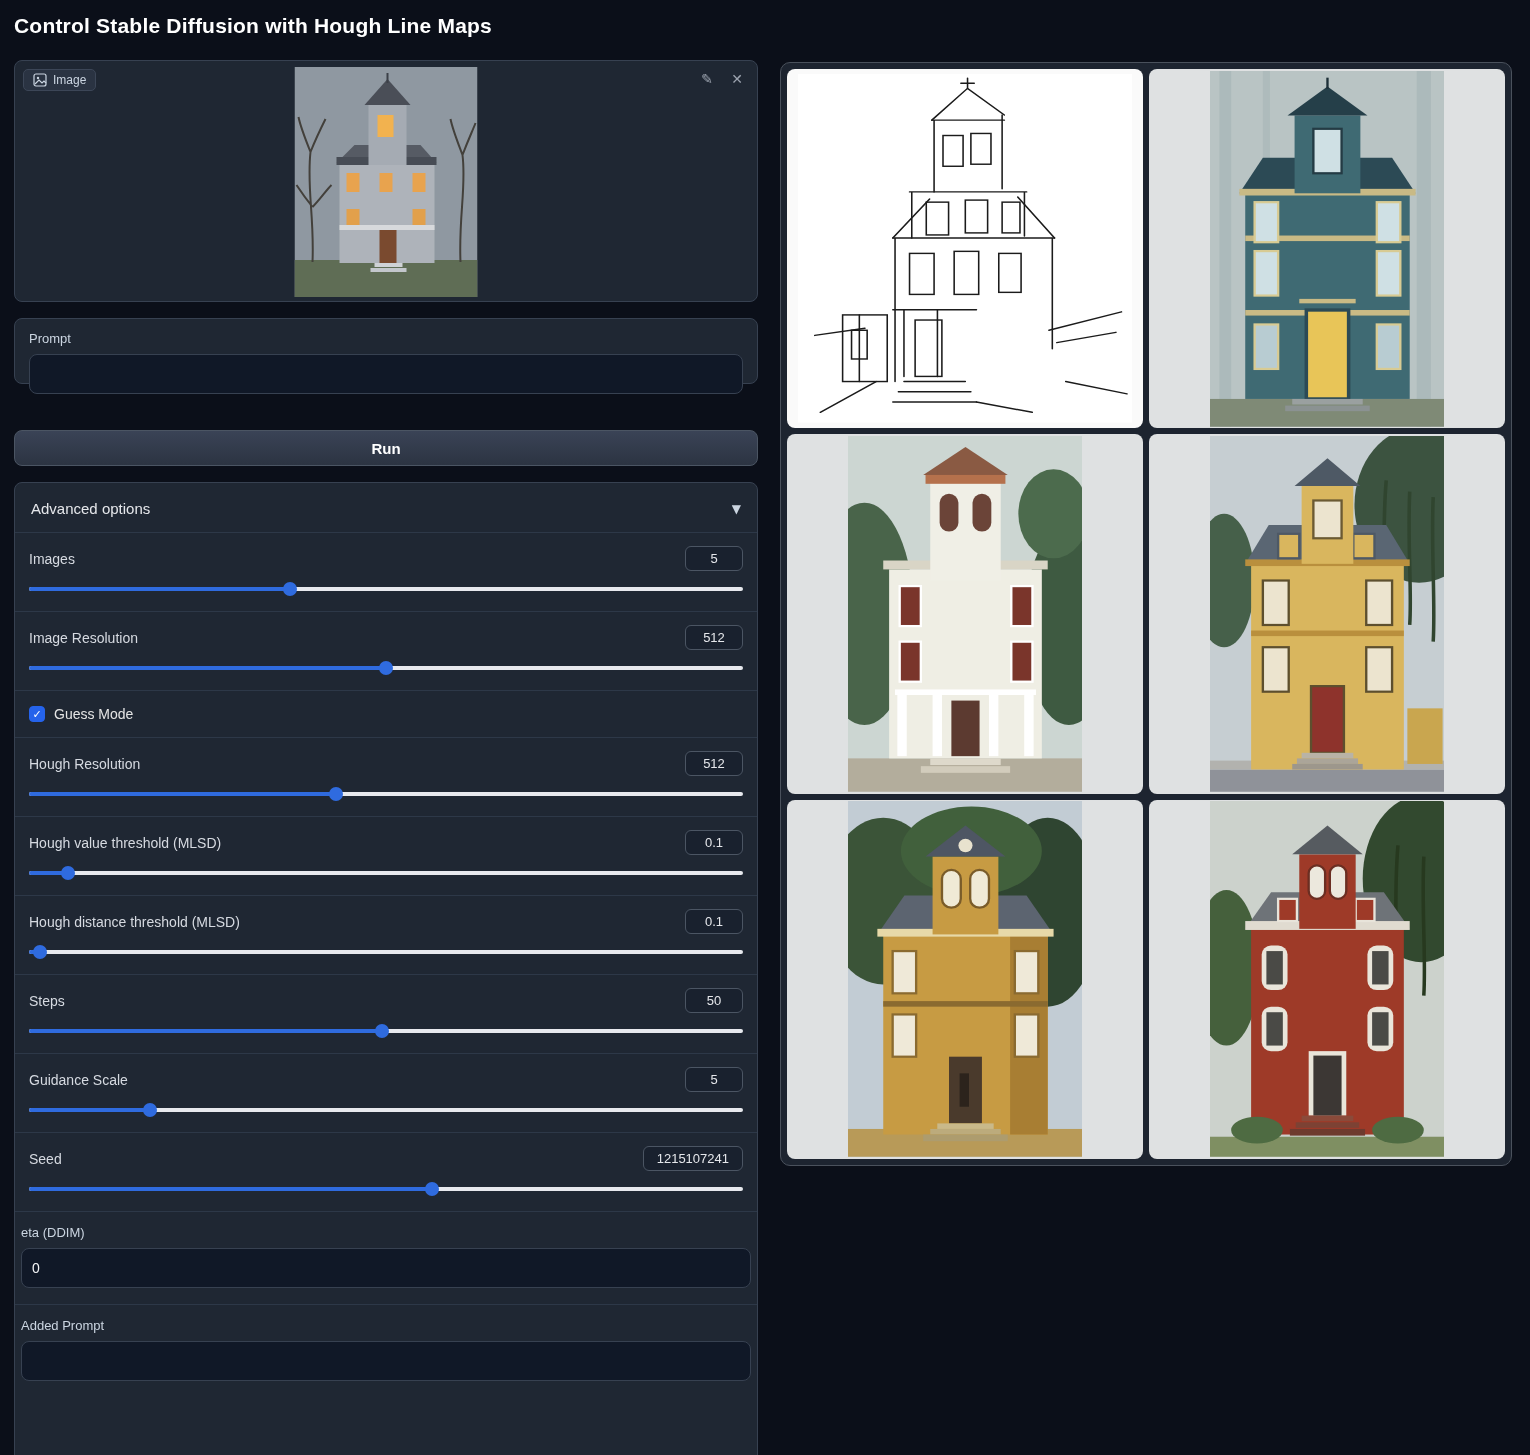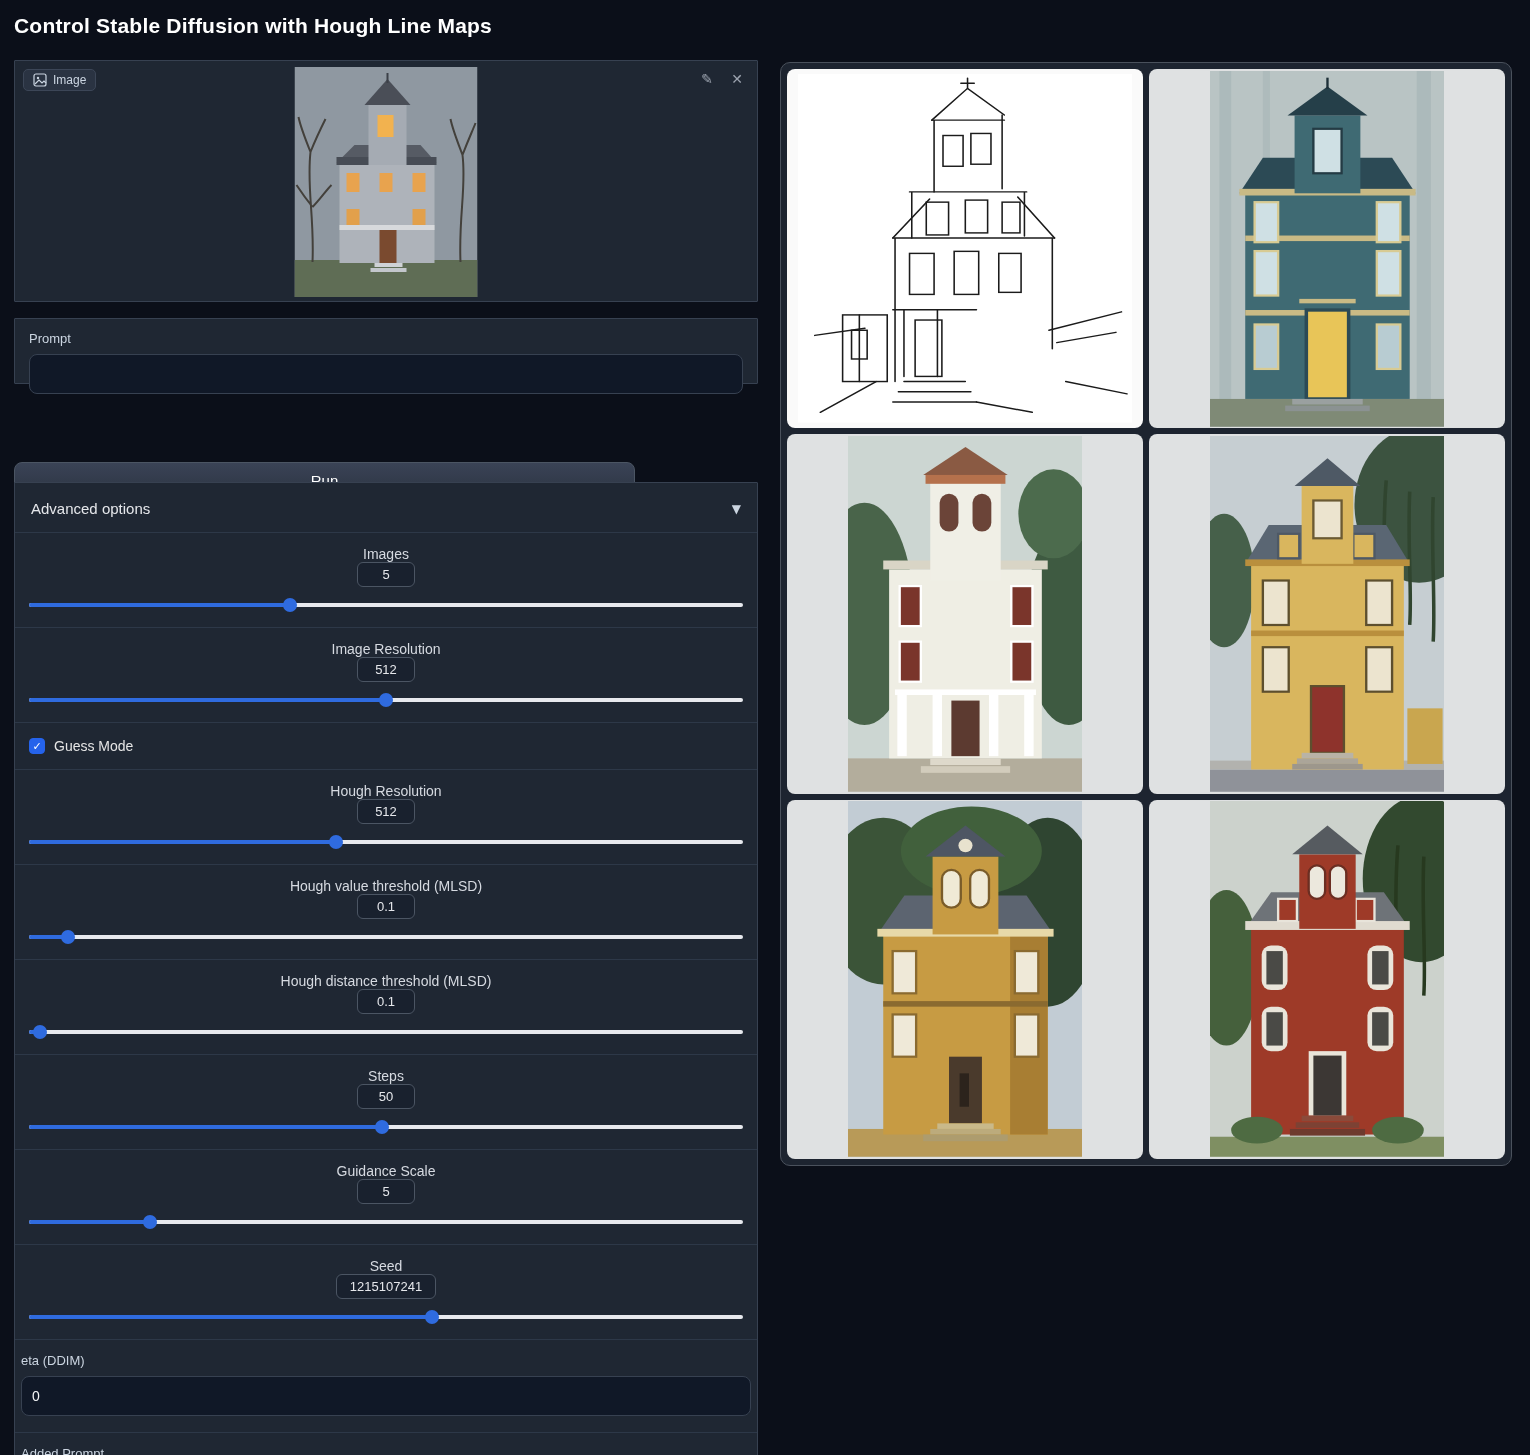--- a/index.html
+++ b/index.html
@@ -7,21 +7,21 @@
   body {
     width:1530px; height:1455px; position:relative; overflow:hidden;
     background:#0b0f19; color:#e5e7eb;
     font-family:"Liberation Sans", sans-serif;
   }
   .page-title {
     position:absolute; left:14px; top:14px; margin:0;
     font-size:21px; font-weight:700; color:#ffffff; letter-spacing:.2px;
   }
   .block {
-    background:#1f2733; border:1px solid #374151; border-radius:1px;
+    background:#1f2733; border:1px solid #374151; border-radius:8px;
   }
   
   .image-panel { position:absolute; left:14px; top:60px; width:744px; height:242px; }
   .image-badge {
     position:absolute; left:8px; top:8px; display:flex; align-items:center; gap:6px;
     background:#2a3342; border:1px solid #3c4657; border-radius:5px;
     padding:3px 9px; font-size:12px; color:#cbd5e1; z-index:2;
   }
   .image-badge svg { display:block; }
   .panel-actions { position:absolute; right:10px; top:8px; display:flex; gap:10px; z-index:2; }
@@ -38,35 +38,34 @@
   
   .prompt-panel { position:absolute; left:14px; top:318px; width:744px; height:66px; padding:12px 14px; }
   .field-label { font-size:13px; color:#cbd5e1; display:block; margin-bottom:8px; }
   .text-input {
     width:100%; height:40px; background:#101827; border:1px solid #374151; border-radius:8px;
     color:#f3f4f6; font-size:14px; padding:0 10px; outline:none;
     font-family:"Liberation Sans", sans-serif;
   }
   
   .run-button {
-    position:absolute; left:14px; top:430px; width:621px; height:36px;
+    position:absolute; left:14px; top:430px; width:744px; height:36px;
     background:linear-gradient(180deg,#3a4356,#2c3442); border:1px solid #4b5563; border-radius:8px;
-    color:#ffffff; font-size:15px; font-weight:400; cursor:pointer;
+    color:#ffffff; font-size:15px; font-weight:700; cursor:pointer;
     font-family:"Liberation Sans", sans-serif;
-    margin-top:32px;
   }
   
   .advanced-panel { position:absolute; left:14px; top:482px; width:744px; height:990px; overflow:hidden; }
   .adv-header {
     display:flex; align-items:center; justify-content:space-between;
     padding:17px 16px 15px; font-size:15px; color:#e5e7eb; cursor:pointer;
   }
   .adv-caret { font-size:12px; color:#cbd5e1; font-family:"DejaVu Sans", sans-serif; }
   .adv-row { border-top:1px solid #2d3848; padding:13px 14px 15px; }
-  .adv-head { display:flex; align-items:center; justify-content:space-between; margin-bottom:11px;flex-direction:column; }
+  .adv-head { display:flex; align-items:center; justify-content:space-between; margin-bottom:11px; }
   .adv-label { font-size:14px; color:#d6dae1; }
   .adv-value {
     display:inline-block; min-width:58px; text-align:center;
     background:#19212e; border:1px solid #4b5563; border-radius:6px;
     padding:4px 13px; font-size:13px; color:#e5e7eb;
   }
   .slider { position:relative; height:14px; --pct:50%; }
   .slider .track { position:absolute; left:0; right:0; top:5px; height:4px; background:#e7e9ee; border-radius:3px; }
   .slider .fill { position:absolute; left:0; top:5px; height:4px; width:var(--pct); background:#2f6bdf; border-radius:3px; }
   .slider .thumb {

